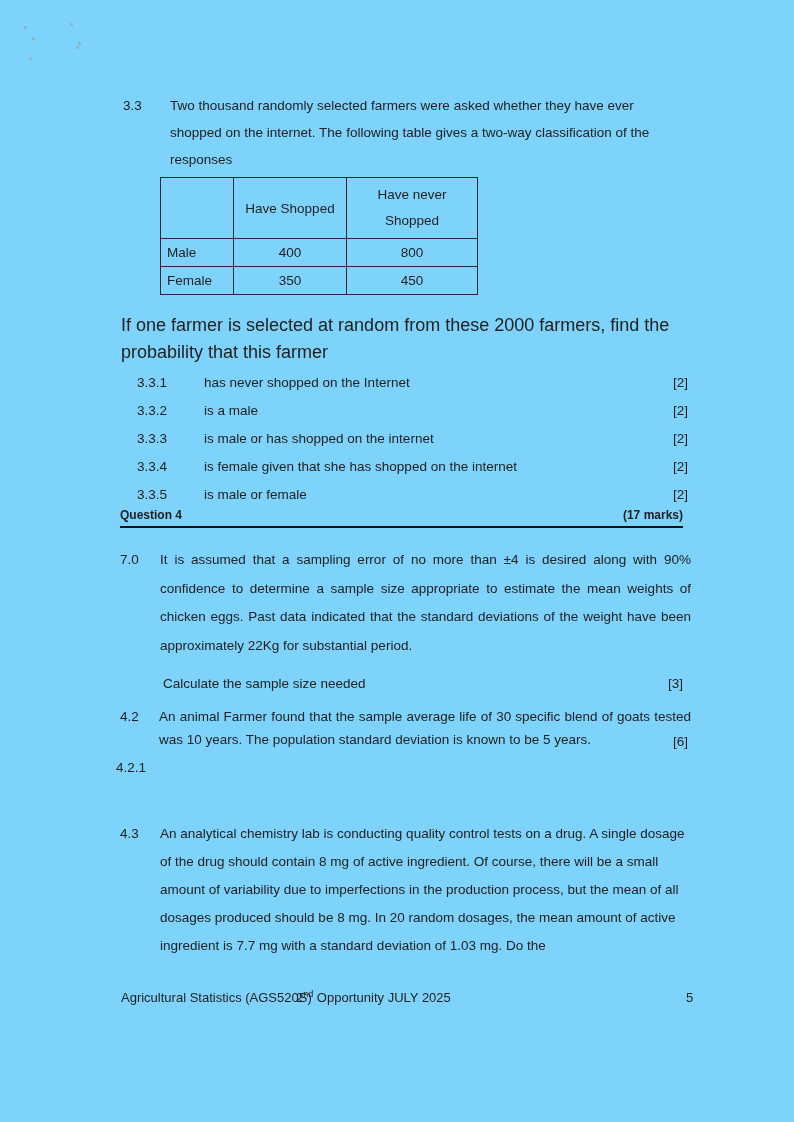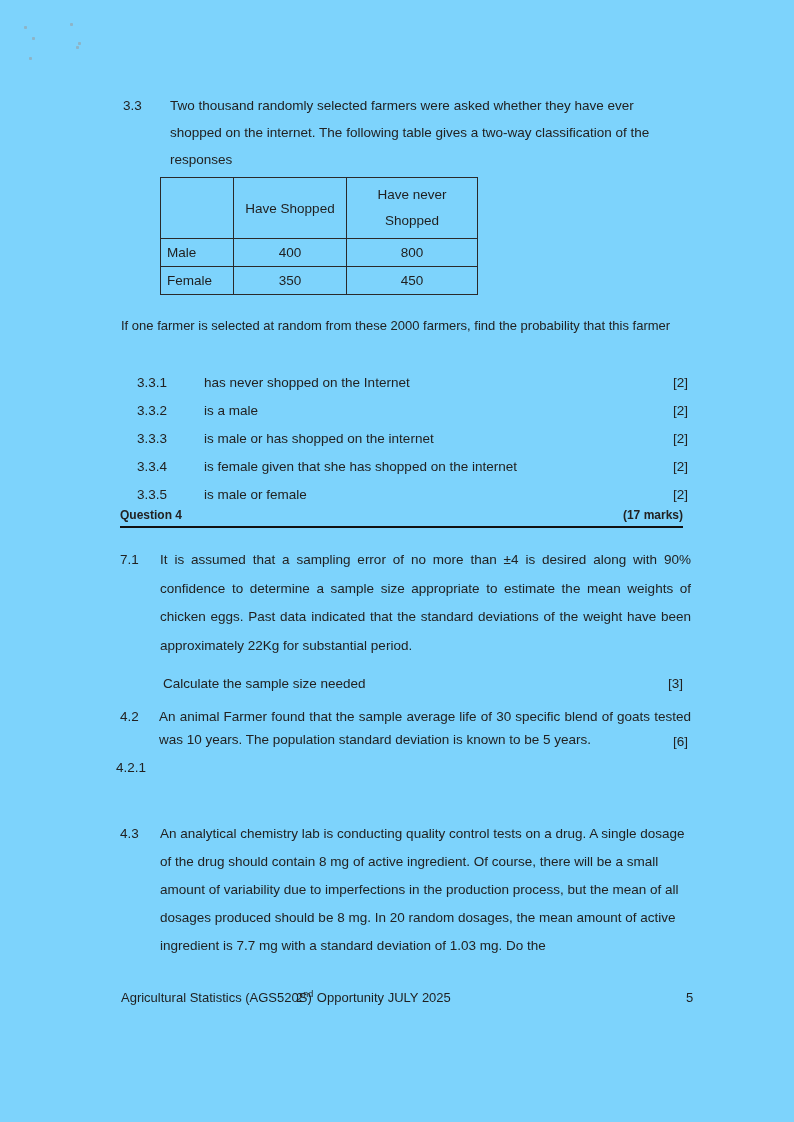--- a/index.html
+++ b/index.html
@@ -29,21 +29,21 @@
   .ctable .c-blank { width: 70px; }
   .ctable .c-h { font-weight: normal; text-align: center; padding: 4px 6px; vertical-align: middle; }
   .ctable .col2 { width: 100px; }
   .ctable .col3 { width: 118px; line-height: 26px; }
   .ctable .hrow { height: 55px; }
   .ctable .drow { height: 28px; }
   .ctable .c-l { text-align: left; padding: 2px 6px; }
   .ctable .c-v { text-align: center; padding: 2px 6px; }
 
   
-  .intro { position: absolute; top: 312px; left: 121px; width: 578px; font-size: 13px; line-height: 27px; }
+  .intro { position: absolute; top: 312px; left: 121px; width: 578px; font-size: 18px; line-height: 27px; }
 
   
   .sublist { position: absolute; top: 368px; left: 137px; width: 551px; }
   .subrow { display: flex; align-items: center; height: 28px; font-size: 13.5px; }
   .subrow .snum { width: 67px; flex: 0 0 67px; }
   .subrow .stext { flex: 1 1 auto; }
   .subrow .smarks { flex: 0 0 auto; }
 
   
   .q4head {
@@ -148,21 +148,21 @@
       <span class="smarks">[2]</span>
     </div>
   </div>
 
   <div class="q4head">
     <span>Question 4</span>
     <span>(17 marks)</span>
   </div>
 
   <div class="qblock q41">
-    <span class="qnum">7.1</span>
+    <span class="qnum">7.0</span>
     <div class="qtext">It is assumed that a sampling error of no more than ±4 is desired along with 90% confidence to determine a sample size appropriate to estimate the mean weights of chicken eggs. Past data indicated that the standard deviations of the weight have been approximately 22Kg for substantial period.</div>
   </div>
 
   <div class="calcline">
     <span>Calculate the sample size needed</span>
     <span>[3]</span>
   </div>
 
   <div class="qblock q42">
     <span class="qnum">4.2</span>

